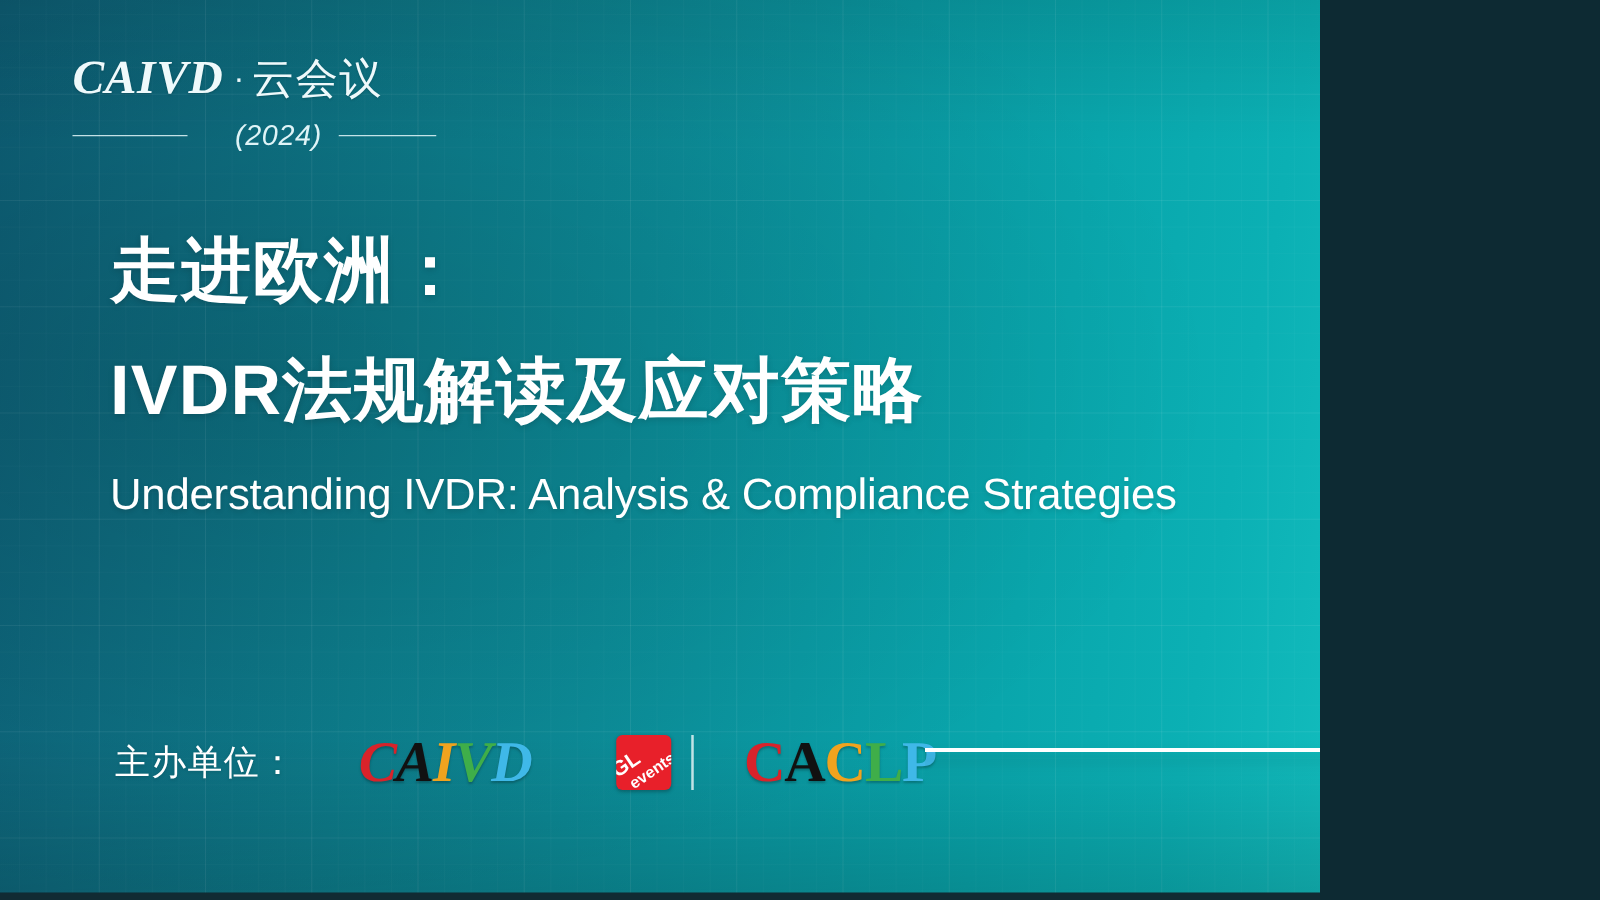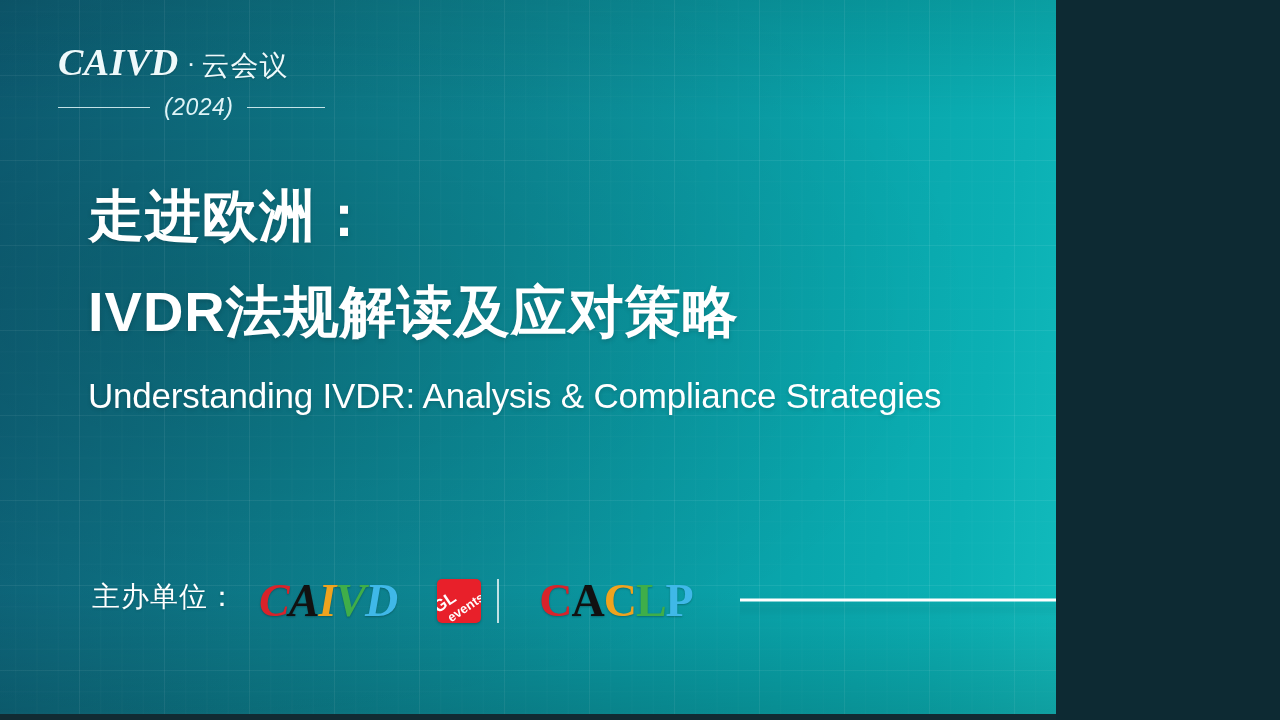--- a/index.html
+++ b/index.html
@@ -86,21 +86,21 @@
     letter-spacing: 0.5px;
     text-shadow: 0 1px 2px rgba(0,0,0,0.18);
   }
   .hl-dot {
     font-size: 26px;
     margin: 0 6px 0 8px;
     position: relative;
     top: -3px;
   }
   .hl-cn {
-    font-size: 28px;
+    font-size: 34px;
     letter-spacing: 1px;
     text-shadow: 0 1px 2px rgba(0,0,0,0.18);
     text-align: right;
   }
   .header-logo-year {
     display: flex;
     align-items: center;
     margin-top: 9px;
     color: #dff4f7;
   }
@@ -110,20 +110,21 @@
     flex: 0 0 auto;
   }
   .hl-rule-left  { width: 92px; margin-right: 14px; }
   .hl-rule-right { width: 78px; margin-left: 14px; }
   .hl-year-text {
     font-family: "Liberation Sans", sans-serif;
     font-style: italic;
     font-size: 23px;
     letter-spacing: 0.5px;
     white-space: nowrap;
+    margin-left: 24px;
   }
 
   
   .title-block {
     position: absolute;
     left: 88px;
     top: 168px;
     width: 1140px;
   }
   .title-line {
@@ -158,22 +159,23 @@
     white-space: nowrap;
     text-shadow: 0 2px 4px rgba(0,0,0,0.14);
   }
 
   
   .organizer-row {
     position: absolute;
     left: 92px;
     top: 578px;
     display: flex;
-    align-items: flex-start;
+    align-items: center;
     height: 64px;
+    gap: 28px;
   }
   .organizer-label {
     color: #ffffff;
     font-size: 28px;
     letter-spacing: 1px;
     white-space: nowrap;
     text-shadow: 0 1px 3px rgba(0,0,0,0.16);
     margin-right: 22px;
   }
 

